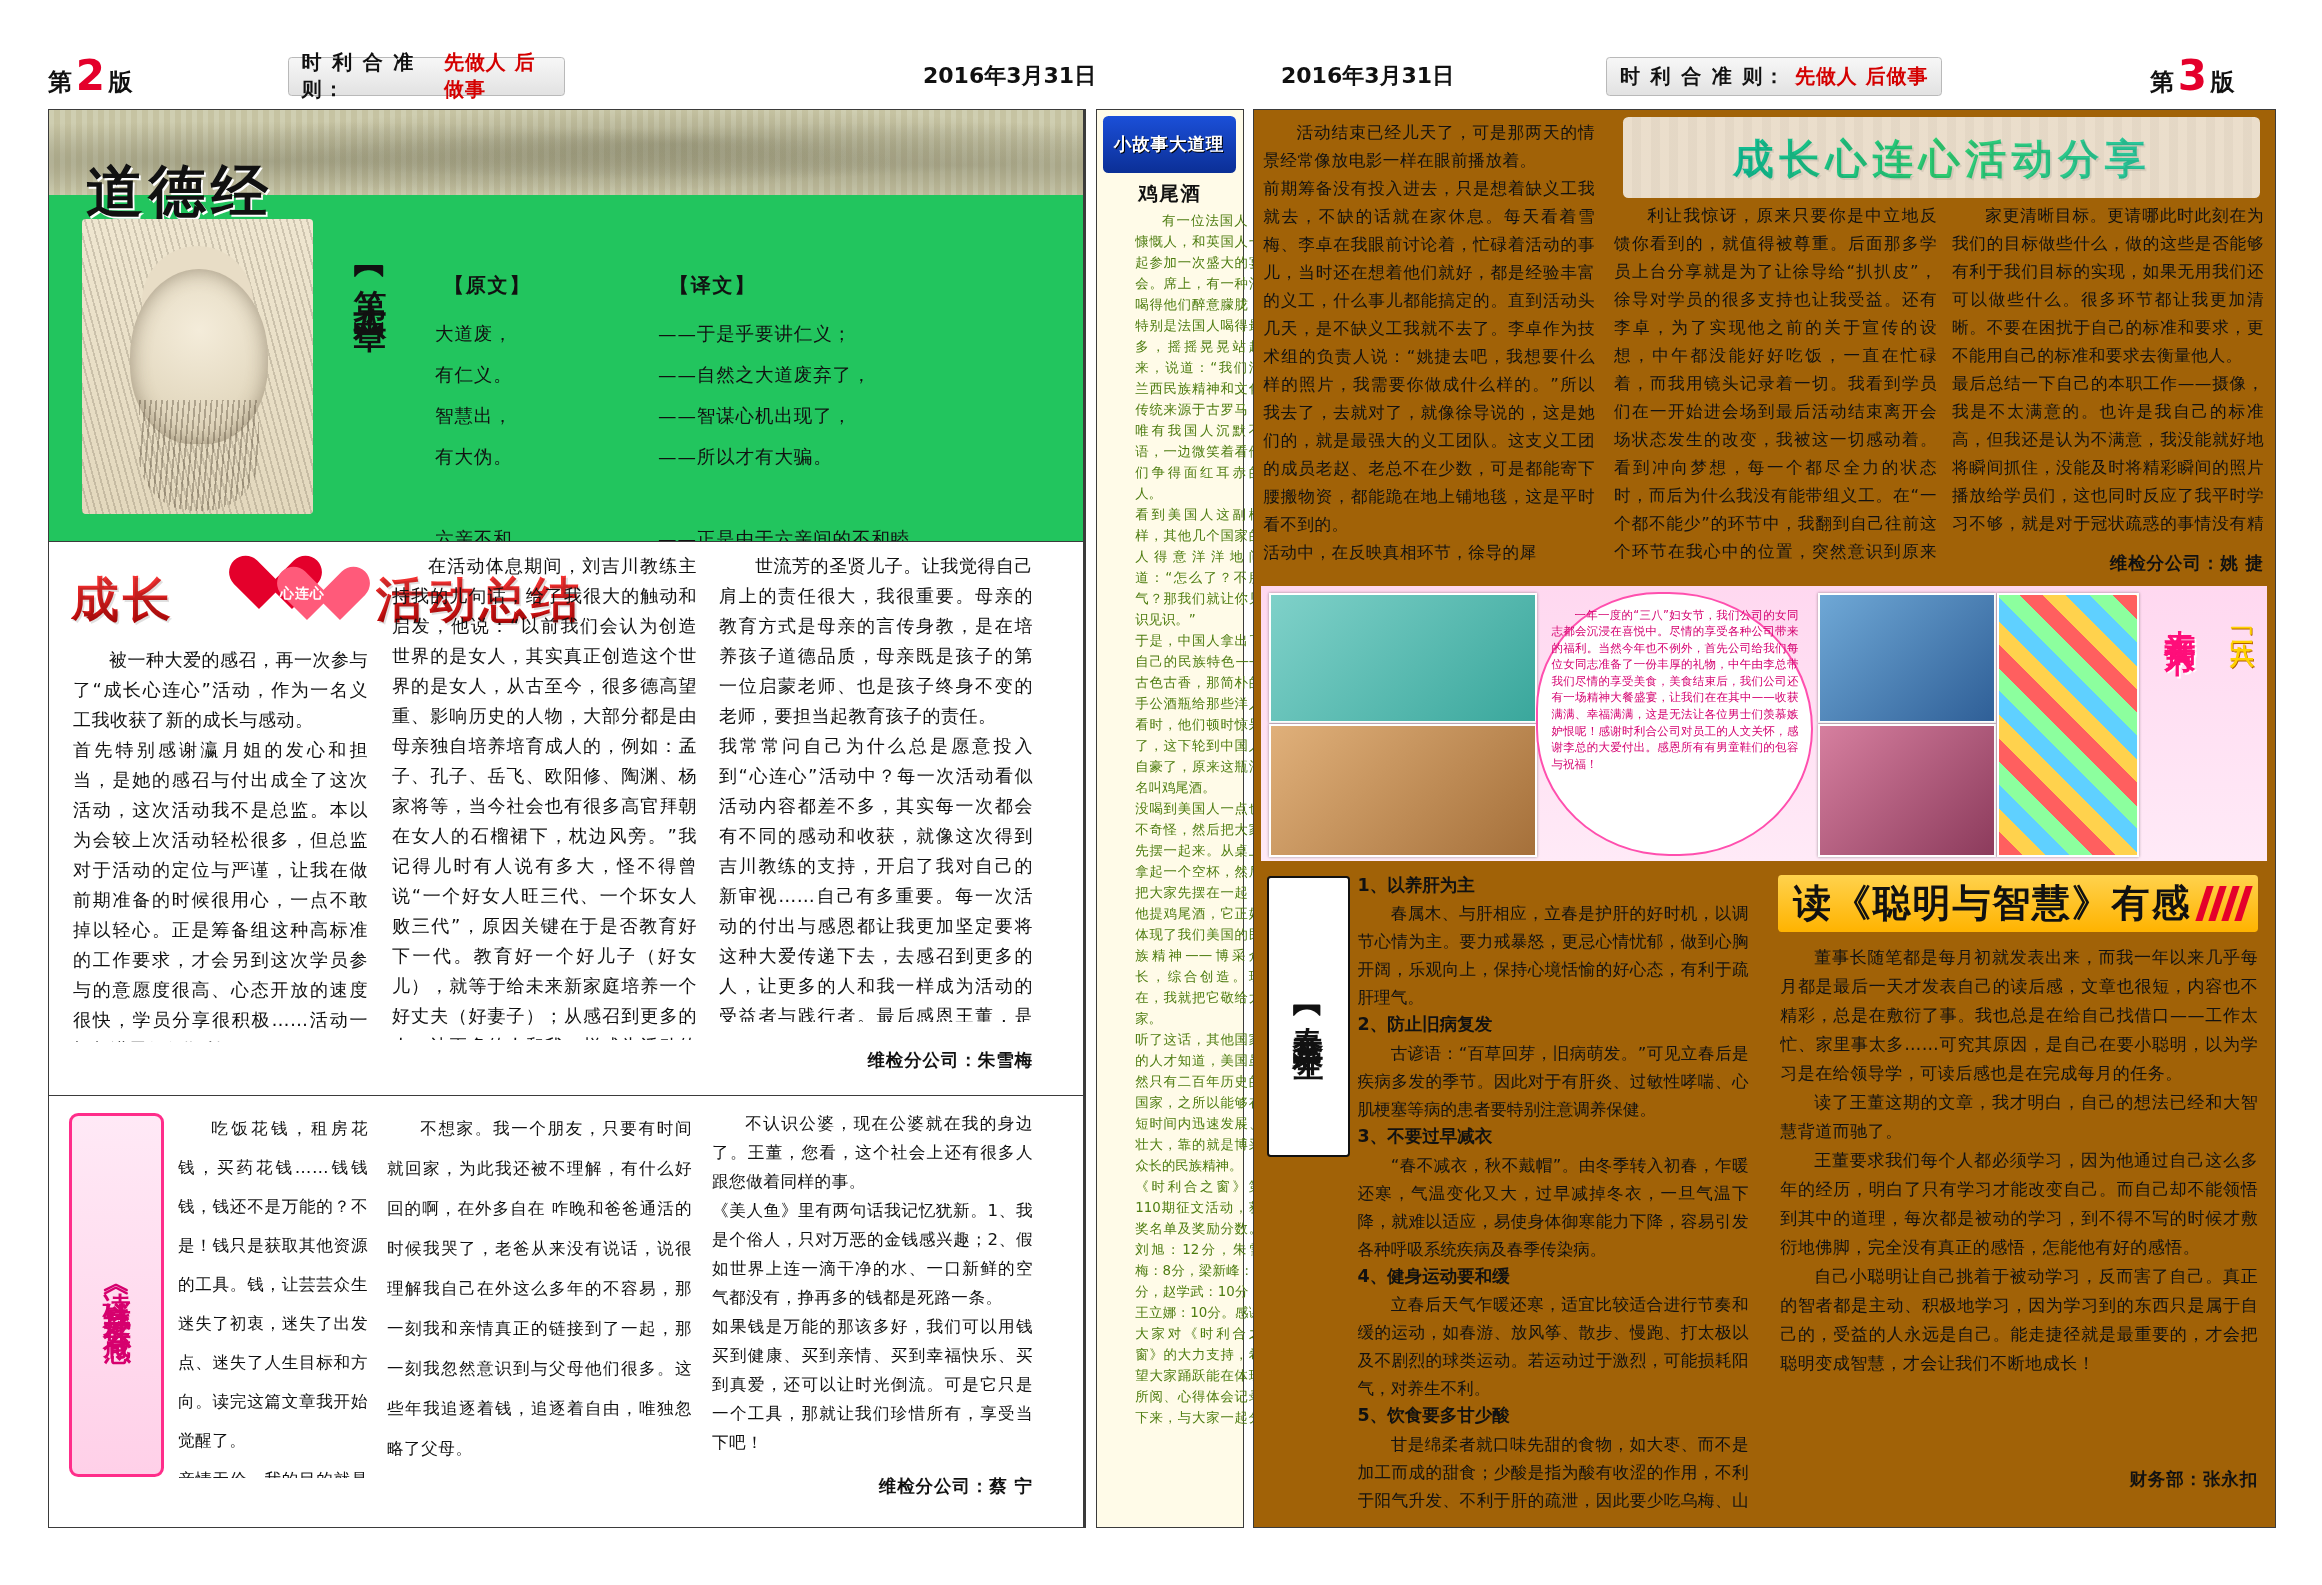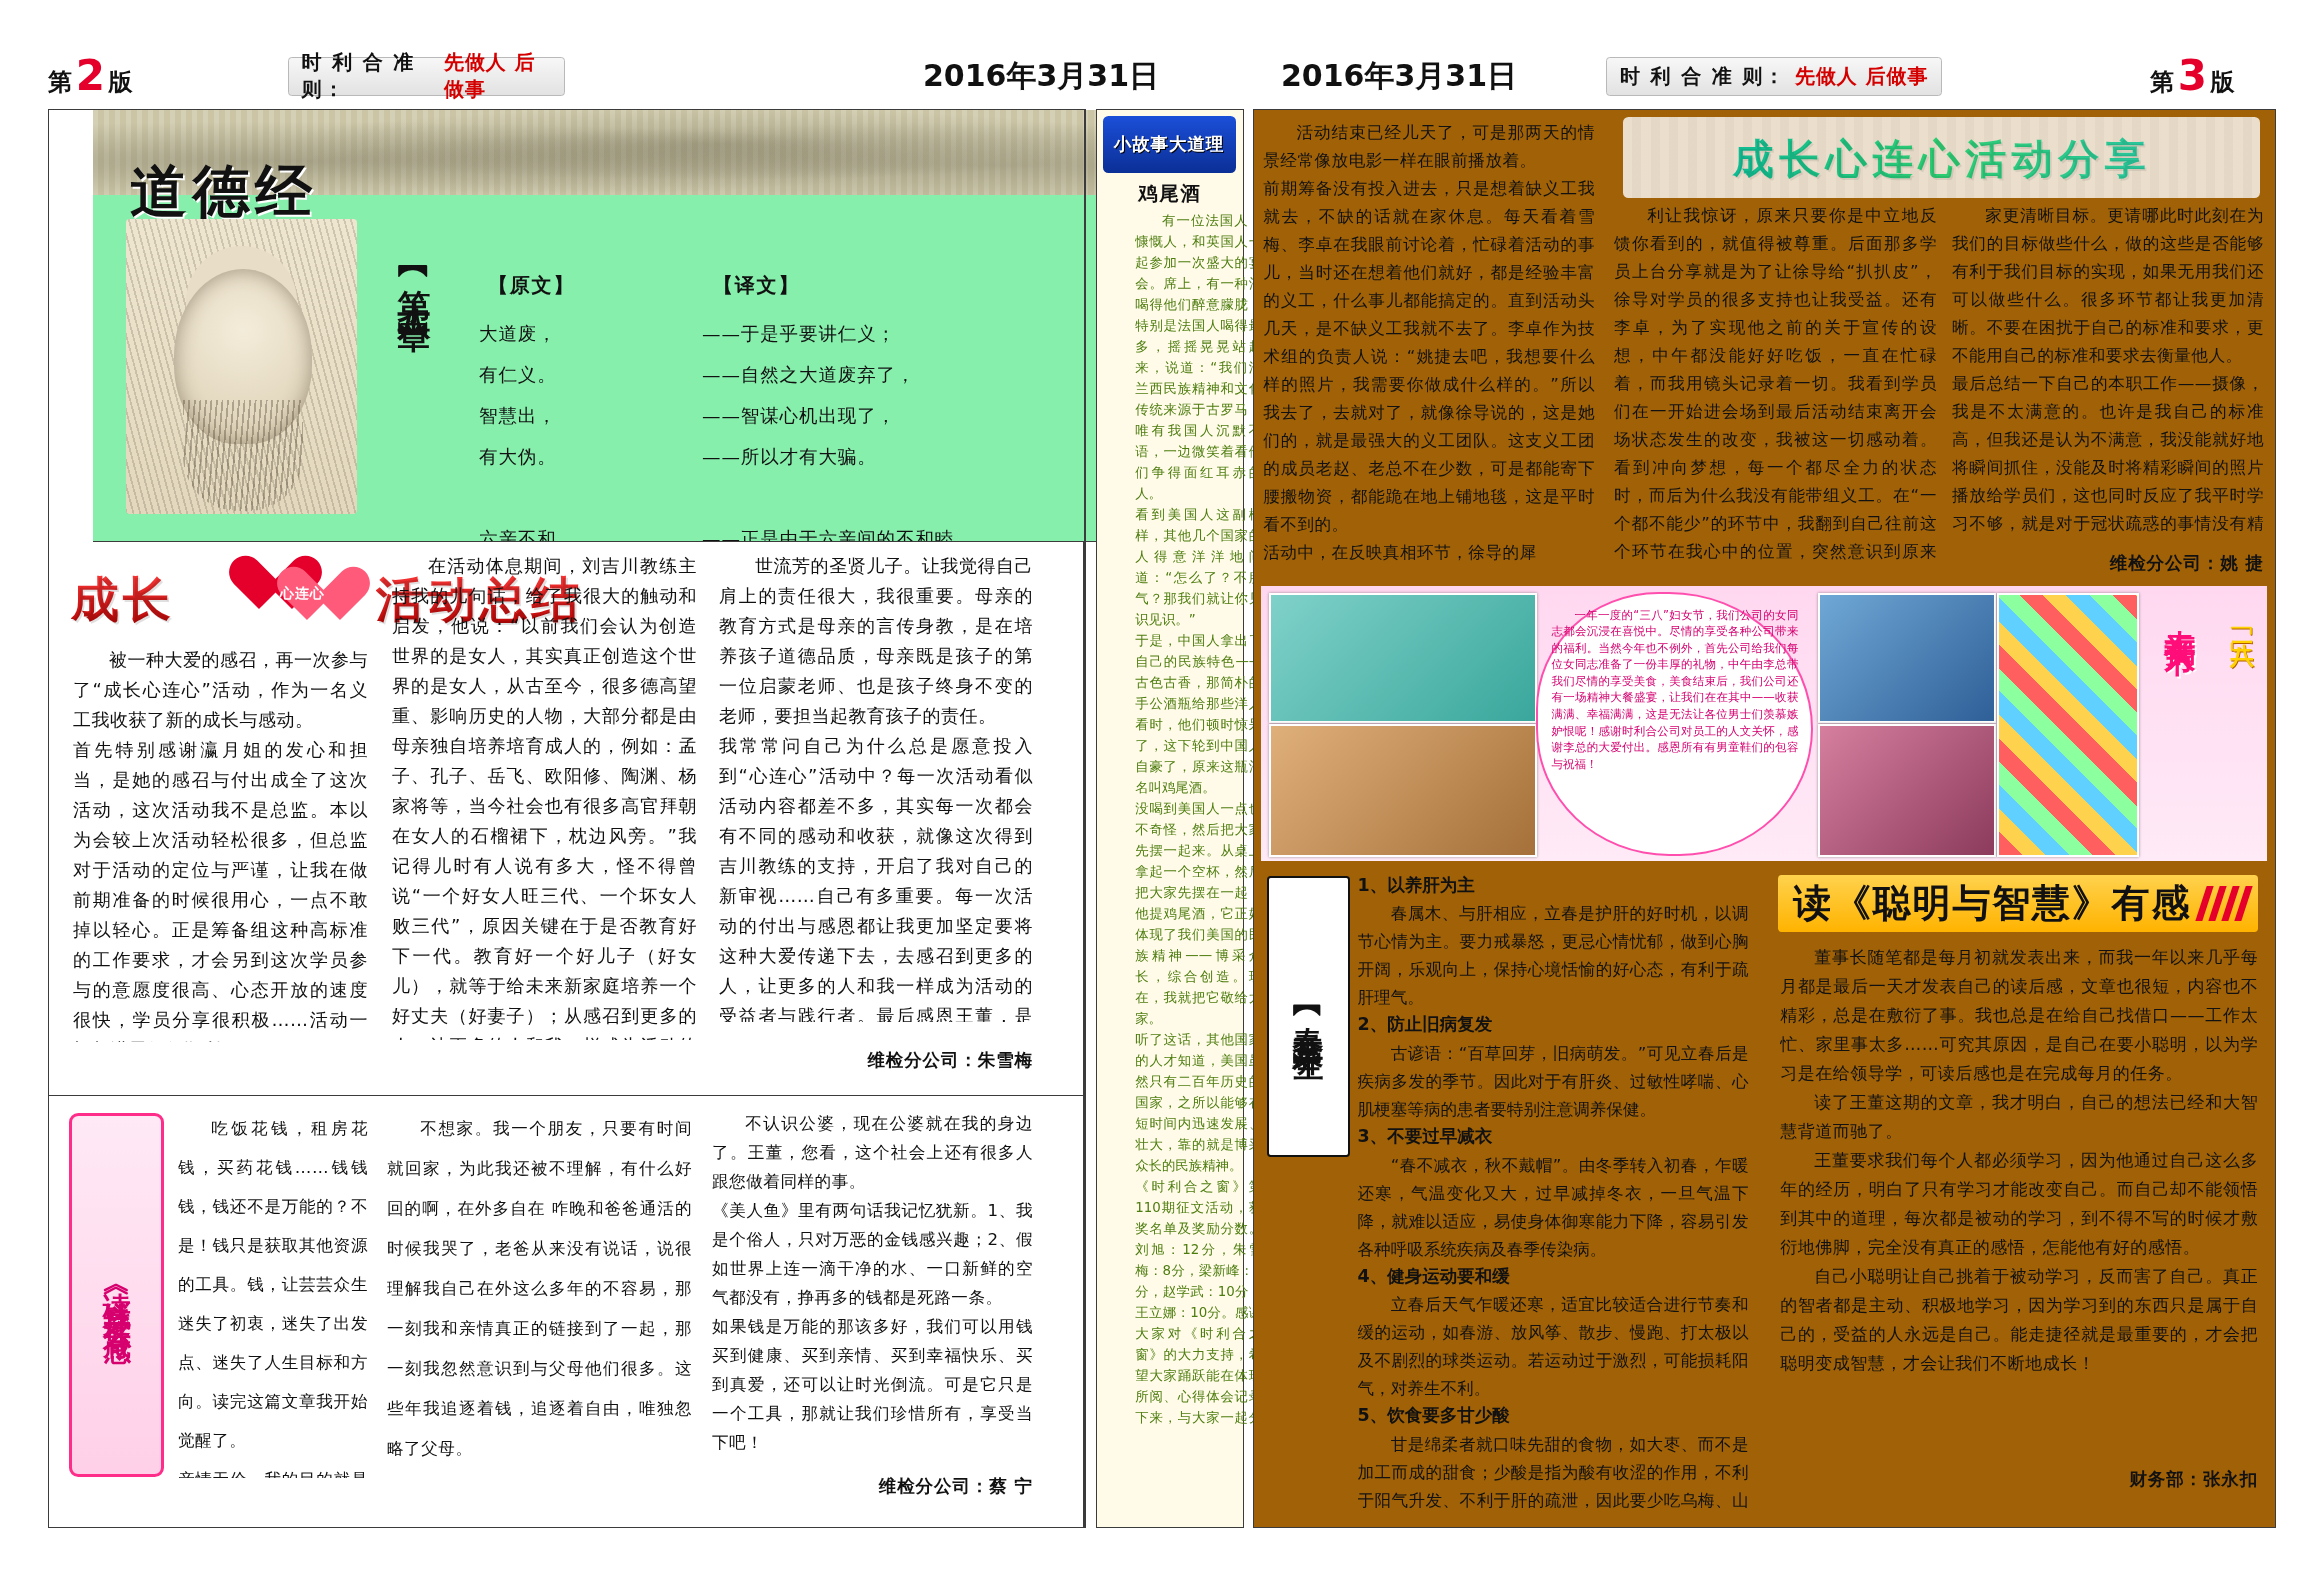--- a/index.html
+++ b/index.html
@@ -17,31 +17,31 @@
   .pagenum .big{
     font-size:42px;color:#e4002b;font-weight:bold;margin:0 3.7px;line-height:1;
   }
   .motto{
     display:flex;align-items:center;height:37px;
     background:linear-gradient(#f7f7f7,#e2e2e2);
     border:0.9px solid #b9b9b9;border-radius:3.7px;
     padding:0 13px;font-size:20px;color:#111;font-weight:bold;letter-spacing:1.8px;
   }
   .motto .red{color:#d40000;margin-left:9.2px;letter-spacing:0.9px;}
-  .hdrdate{font-size:30px;color:#111;font-weight:bold;}
+  .hdrdate{font-size:22px;color:#111;font-weight:bold;}
 
   
   .leftpage{position:absolute;left:48px;top:109px;width:1036px;height:1419px;
     border:1.8px solid #3b3b3b;background:#fff;box-sizing:border-box;}
   .rightpage{position:absolute;left:1253px;top:109px;width:1023px;height:1419px;
     border:1.8px solid #3b3b3b;background:#a16207;box-sizing:border-box;}
 
   
   .daode{position:absolute;left:0;top:0;width:100%;height:432px;
-    background:#86efac;border-bottom:1.8px solid #3b3b3b;box-sizing:border-box;overflow:hidden;margin-left:44px;}
+    background:#22c55e;border-bottom:1.8px solid #3b3b3b;box-sizing:border-box;overflow:hidden;}
   .daode-bandtop{position:absolute;left:0;top:0;width:100%;height:85px;
     background:repeating-linear-gradient(90deg,#d9cfb6 0 5.5px,#cfc3a6 5.5px 11px);
     opacity:.95;}
   .daode-bandtop:after{content:"";position:absolute;inset:0;
     background:radial-gradient(ellipse at 20% 60%,rgba(90,80,60,.35),transparent 55%),
                radial-gradient(ellipse at 60% 40%,rgba(90,80,60,.28),transparent 50%),
                radial-gradient(ellipse at 88% 65%,rgba(90,80,60,.3),transparent 55%);}
   .daode-title{position:absolute;left:37px;top:44px;font-size:57px;font-weight:bold;
     font-family:"DejaVu Serif","Liberation Serif",serif;color:#111;letter-spacing:5.5px;
     text-shadow:1.8px 1.8px 0 #fff;}

